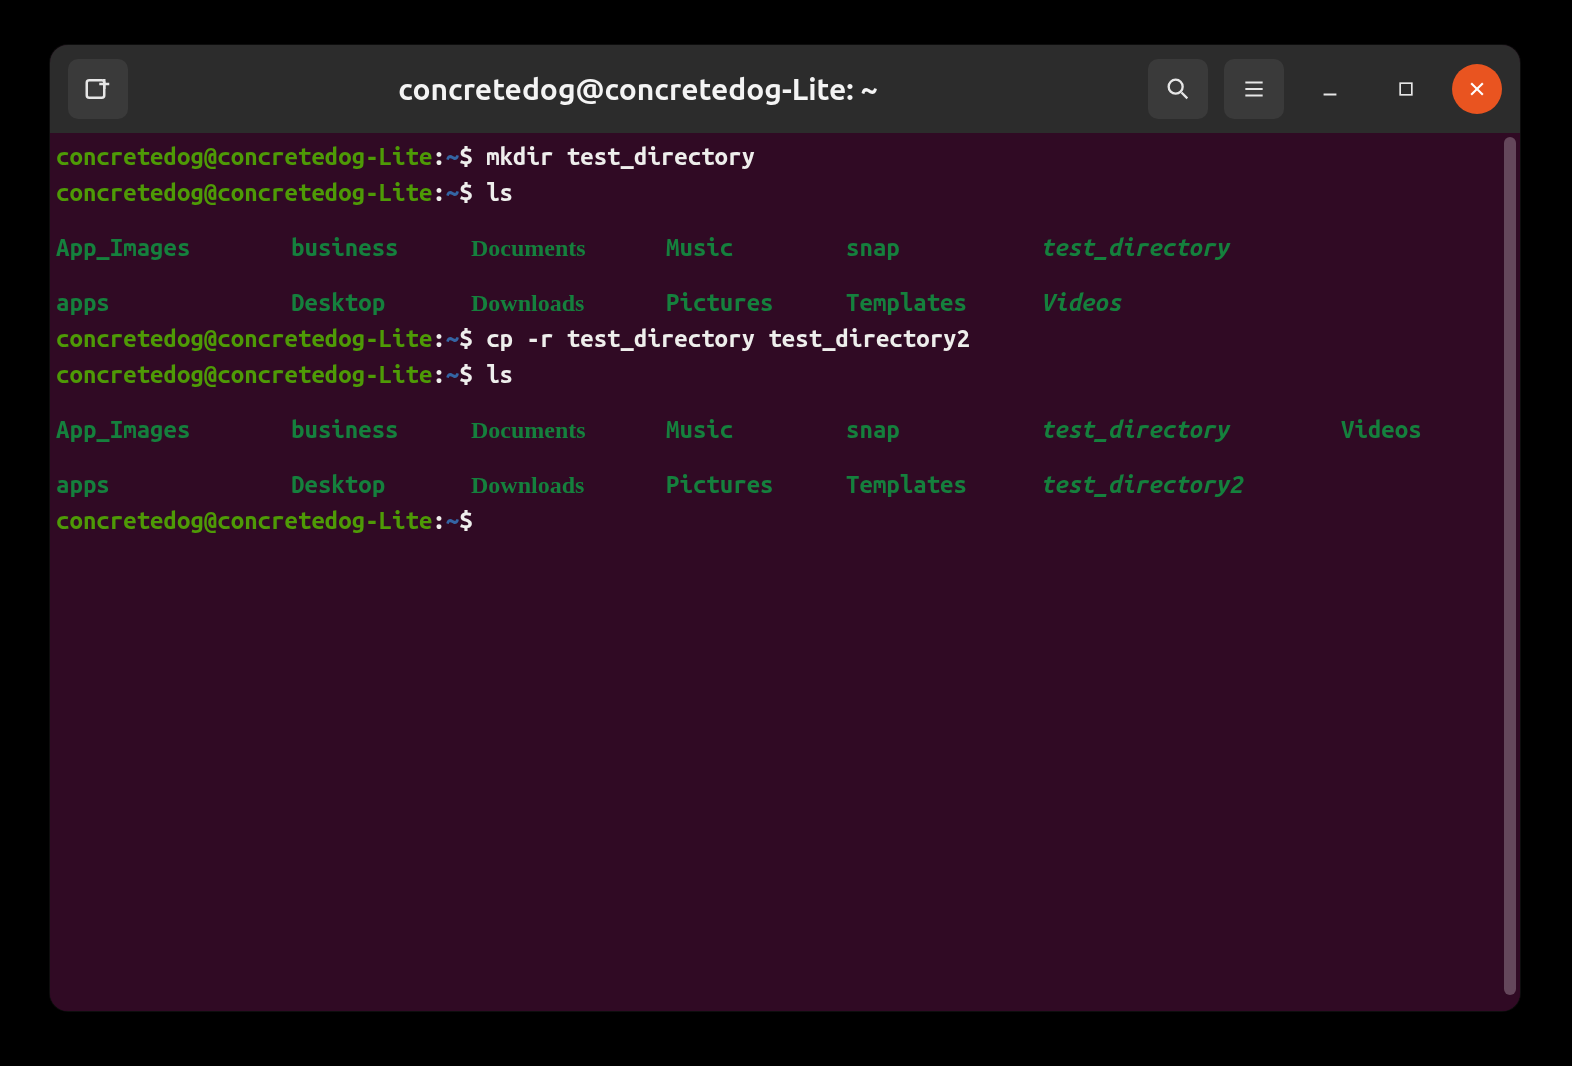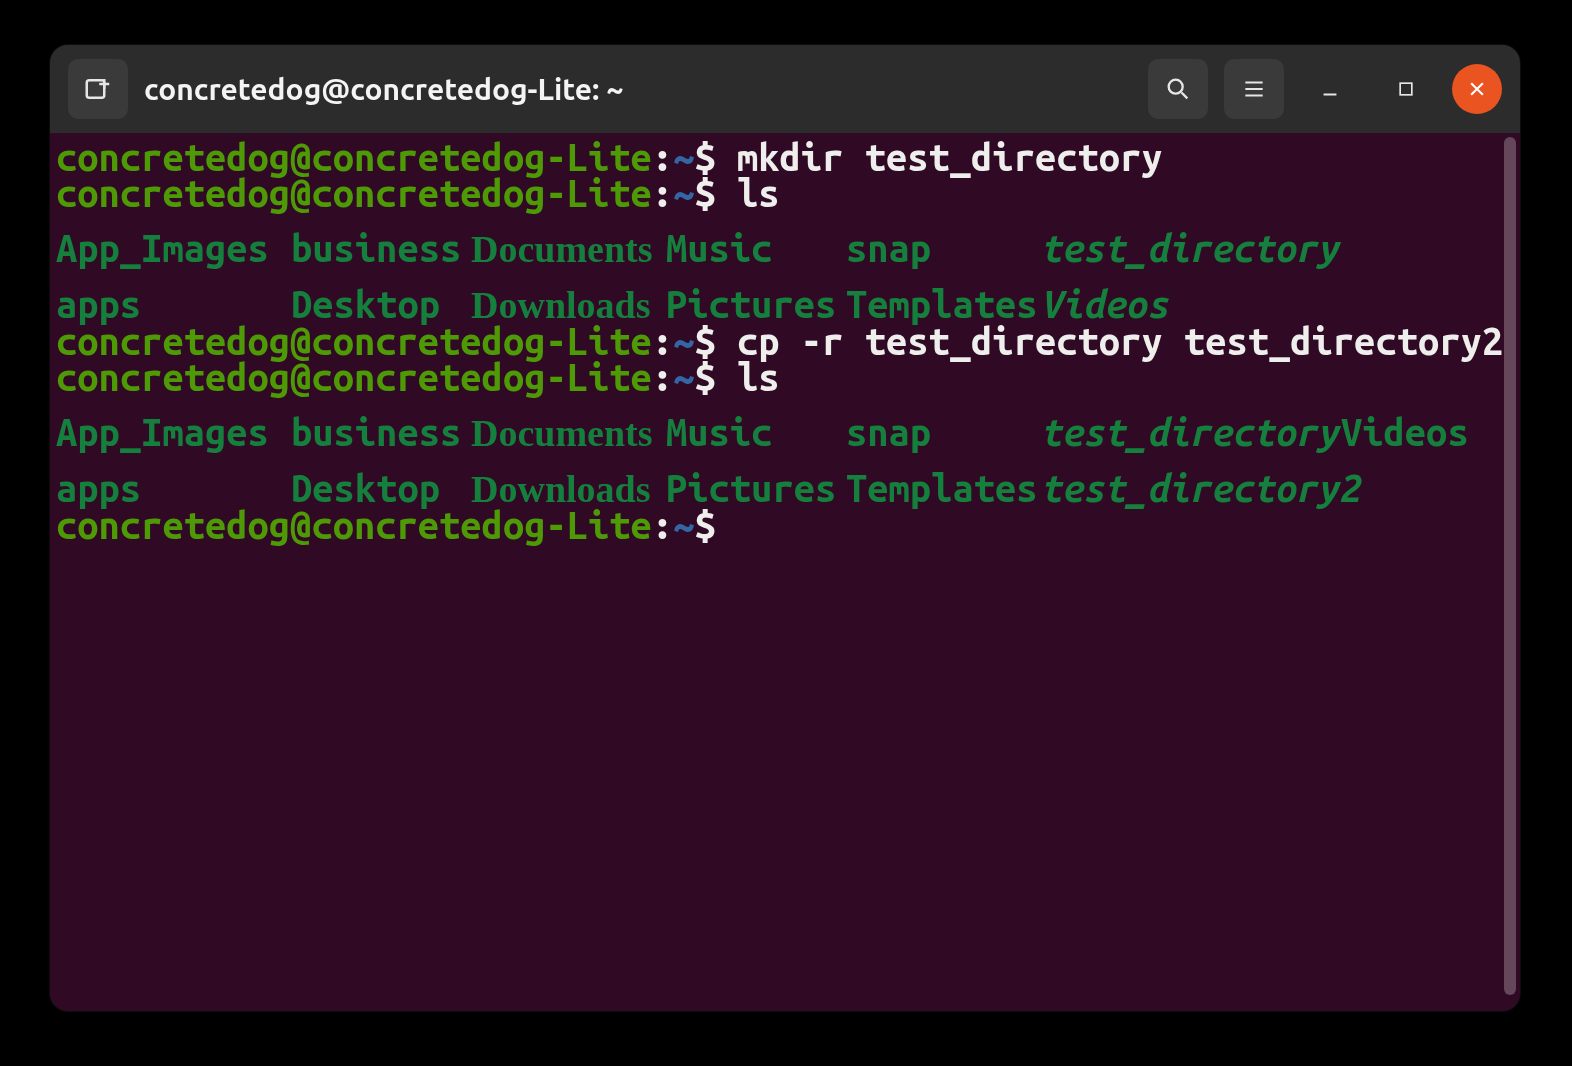--- a/index.html
+++ b/index.html
@@ -37,33 +37,33 @@
     flex:0 0 auto;
   }
   .tb-btn.plain{background:transparent;}
   .tb-btn.close{
     background:#e95420;
     border-radius:50%;
     width:50px;height:50px;
   }
   .tb-title{
     flex:1 1 auto;
-    text-align:left;
+    text-align:center;
     color:#f4f4f4;
     font-family:Ubuntu,"Segoe UI",Arial,sans-serif;
     font-size:30px;
     font-weight:600;
   }
   .tb-btn svg{display:block;}
   .terminal{
     position:absolute;
     left:0; right:0; top:88px; bottom:0;
     background:#300a24;
     color:#eeeeec;
-    font-size:38px;
+    font-size:24px;
     line-height:36px;
     font-weight:700;
     padding:6px 0 0 6px;
     white-space:pre;
     letter-spacing:0px;
   }
   .terminal .line{display:block;}
   .user{color:#4e9a06;}
   .host{color:#4e9a06;}
   .path{color:#3465a4;}

